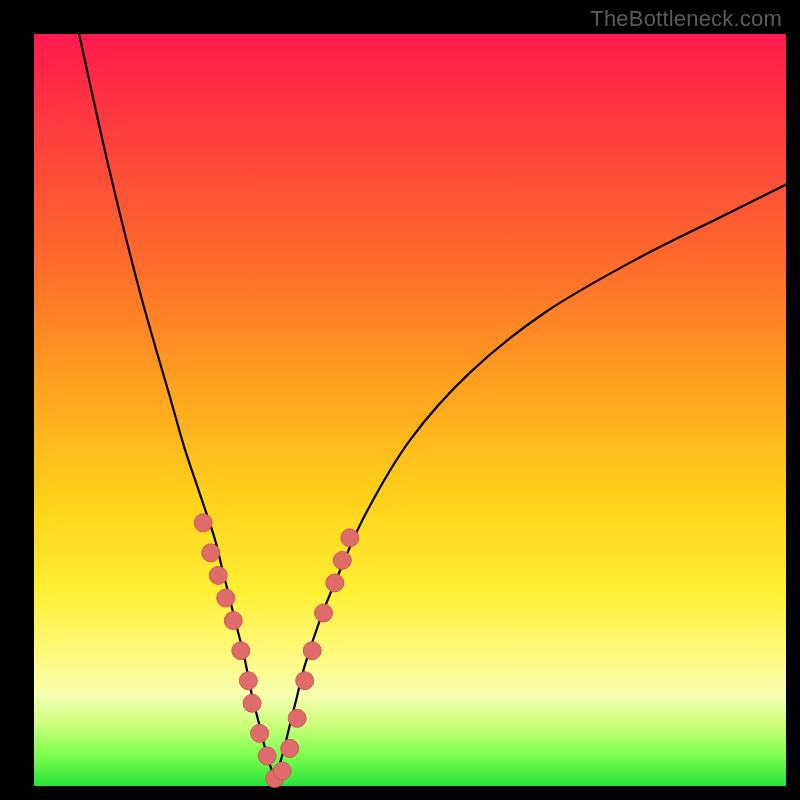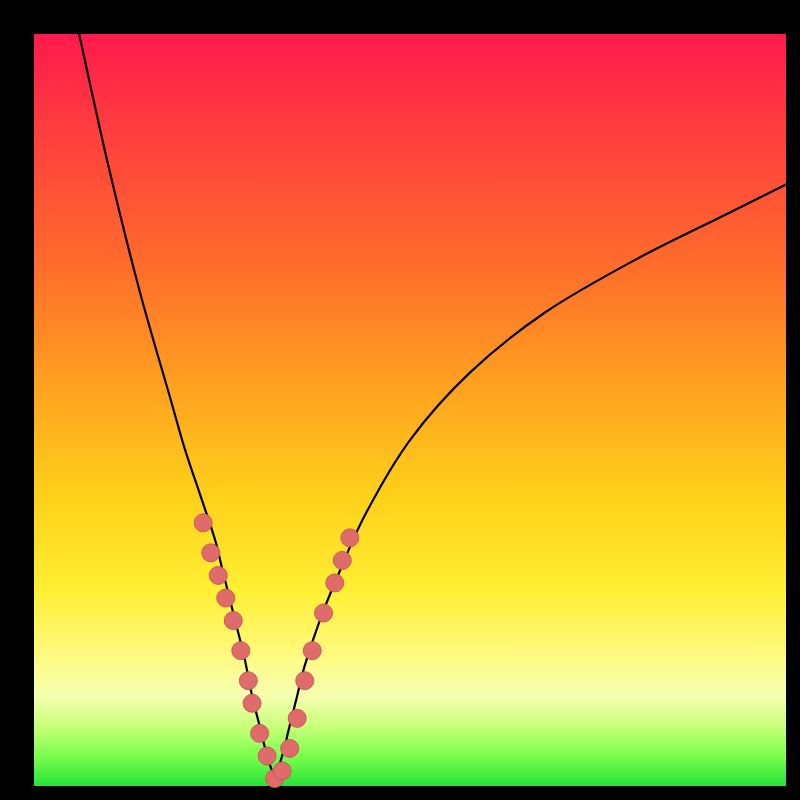--- a/index.html
+++ b/index.html
@@ -66,20 +66,21 @@
   .marker {
     fill: #e06b6b;
     stroke: #c95a5a;
     stroke-width: 1;
   }
 </style>
 </head>
 <body>
 
 <div class="frame">
+  <div class="watermark">TheBottleneck.com</div>
 
   <div class="plot-area">
     <svg class="curves" viewBox="0 0 752 752">
       <path id="left-branch" class="curve" d="M 45.12 0 C 50.13333333333333 22.560000000000002, 65.17333333333333 92.7466666666667, 75.2 135.36 C 85.22666666666667 177.97333333333333, 95.25333333333336 218.07999999999996, 105.28000000000002 255.67999999999995 C 115.30666666666667 293.28, 127.83999999999999 334.64, 135.35999999999999 360.96 C 142.88 387.28, 145.38666666666666 397.3066666666666, 150.4 413.59999999999997 C 155.41333333333336 429.8933333333333, 160.42666666666668 443.67999999999995, 165.44 458.71999999999997 C 170.45333333333332 473.76, 176.72 491.3066666666666, 180.48 503.84 C 184.23999999999998 516.3733333333333, 185.49333333333334 523.8933333333334, 188 533.9200000000001 C 190.50666666666666 543.9466666666667, 193.01333333333335 553.9733333333334, 195.52 564 C 198.02666666666667 574.0266666666666, 200.53333333333336 584.0533333333334, 203.04000000000002 594.08 C 205.54666666666668 604.1066666666667, 208.05333333333337 612.88, 210.56000000000003 624.16 C 213.0666666666667 635.4399999999999, 215.57333333333332 650.48, 218.07999999999998 661.76 C 220.58666666666664 673.04, 223.09333333333333 681.8133333333334, 225.6 691.84 C 228.10666666666665 701.8666666666667, 230.61333333333334 713.1466666666666, 233.12 721.92 C 235.62666666666667 730.6933333333333, 239.38666666666668 740.72, 240.64000000000001 744.48"></path>
       <path id="right-branch" class="curve" d="M 240.64000000000001 744.48 C 241.89333333333335 740.72, 245.65333333333336 730.6933333333333, 248.16000000000003 721.92 C 250.66666666666669 713.1466666666666, 253.17333333333335 701.8666666666667, 255.68 691.84 C 258.18666666666667 681.8133333333334, 260.6933333333333 671.7866666666666, 263.2 661.76 C 265.70666666666665 651.7333333333333, 266.96 644.2133333333333, 270.71999999999997 631.68 C 274.47999999999996 619.1466666666666, 280.74666666666667 600.3466666666666, 285.76 586.56 C 290.7733333333333 572.7733333333333, 293.28000000000003 566.5066666666667, 300.8 548.96 C 308.32 531.4133333333334, 318.3466666666667 505.09333333333336, 330.88 481.28000000000003 C 343.4133333333333 457.4666666666667, 358.4533333333333 429.8933333333333, 376 406.08 C 393.5466666666667 382.26666666666665, 413.59999999999997 359.70666666666665, 436.15999999999997 338.4 C 458.71999999999997 317.0933333333333, 483.7866666666667 297.04, 511.36 278.24 C 538.9333333333334 259.44, 571.52 241.89333333333335, 601.6 225.60000000000002 C 631.6800000000001 209.3066666666667, 666.7733333333333 193.01333333333335, 691.84 180.48000000000002 C 716.9066666666668 167.9466666666667, 741.9733333333334 155.41333333333333, 752 150.39999999999998"></path>
       <g id="markers">
           <circle cx="169.20000000000002" cy="488.8" r="9" class="marker"></circle>
           <circle cx="176.72" cy="518.88" r="9" class="marker"></circle>
           <circle cx="184.24" cy="541.4399999999999" r="9" class="marker"></circle>
           <circle cx="191.76" cy="564" r="9" class="marker"></circle>

